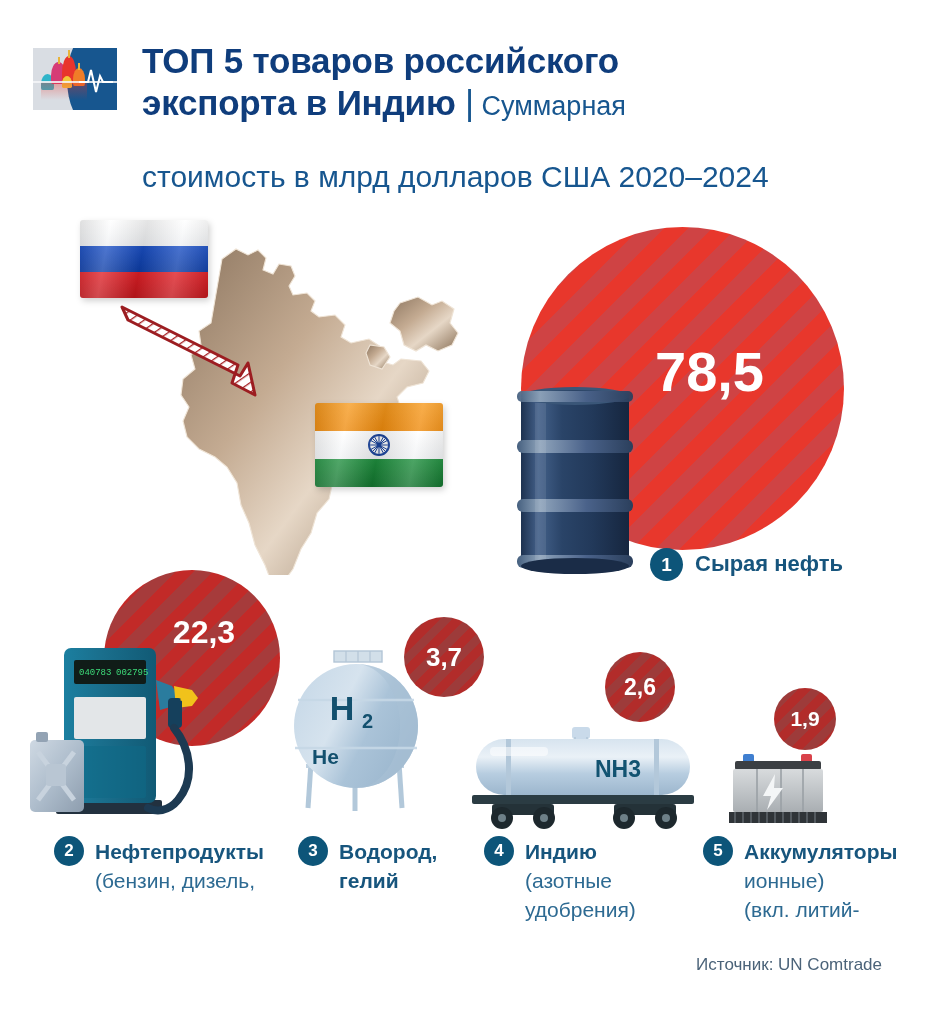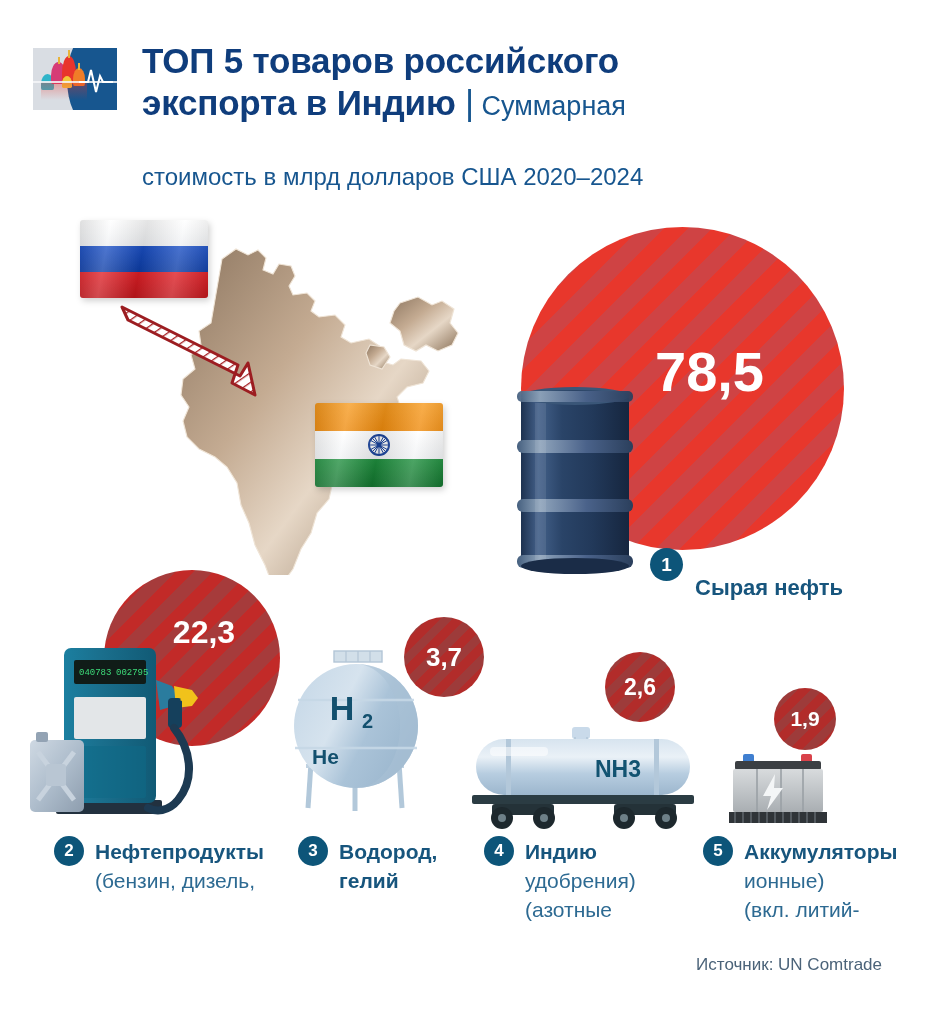--- a/index.html
+++ b/index.html
@@ -31,21 +31,21 @@
   .title{
     position:absolute;left:142px;top:36px;width:760px;
     color:#0f3d7c;
     font-size:35px;line-height:42px;font-weight:bold;
     letter-spacing:-0.2px;
   }
   .title .sub{font-weight:normal;font-size:27px;color:#17568f;letter-spacing:0;margin-top:8px;}
   .title .bar{font-weight:normal;color:#17568f;}
   .subtitle{
     position:absolute;left:142px;top:157px;width:780px;
-    color:#17568f;font-size:24px;line-height:32px;font-weight:normal;
+    color:#17568f;font-size:30px;line-height:32px;font-weight:normal;
   }
 
   
   .mapwrap{position:absolute;left:70px;top:215px;width:420px;height:360px;}
   .flag{position:absolute;filter:drop-shadow(2px 3px 3px rgba(0,0,0,.18));}
   .flag .band{position:absolute;left:0;width:100%;}
   .arrow-svg{position:absolute;left:0;top:0;}
   .map-svg{position:absolute;left:0;top:0;}
 
   
@@ -224,21 +224,21 @@
     <rect x="4" y="57" width="116" height="13" rx="6" fill="url(#ribg)"></rect>
     <rect x="4" y="116" width="116" height="13" rx="6" fill="url(#ribg)"></rect>
     <rect x="4" y="172" width="116" height="13" rx="6" fill="url(#ribg)"></rect>
     <rect x="22" y="20" width="11" height="160" fill="#ffffff" opacity=".09"></rect>
     <ellipse cx="62" cy="183" rx="54" ry="8" fill="#1a2c47"></ellipse>
   </svg>
 
   <div class="badge" style="left:650px;top:548px;width:33px;height:33px;font-size:19px;">
     <span>1</span>
   </div>
-  <div class="lab" style="left:695px;top:550px;font-size:22px;line-height:27px;margin-top:24px;">
+  <div class="lab" style="left:695px;top:550px;font-size:22px;line-height:27px;">
     <div class="main">Сырая нефть</div>
   </div>
 
   <div class="circle c-med" style="left:104px;top:570px;width:176px;height:176px;font-size:32px;">
     <span style="transform:translate(12px,-37px);margin-top:22px;">22,3</span>
   </div>
 
   <svg class="art" style="left:28px;top:640px;" width="200" height="185" viewBox="0 0 200 185">
     <defs>
       <linearGradient id="pumpg" x1="0" y1="0" x2="1" y2="0">
@@ -387,22 +387,22 @@
       <circle cx="156" cy="95" r="4"></circle>
         <circle cx="198" cy="95" r="4"></circle>
     </g>
   </svg>
 
   <div class="badge" style="left:484px;top:836px;width:30px;height:30px;font-size:17px;">
     <span>4</span>
   </div>
   <div class="lab" style="left:525px;top:837px;font-size:21px;line-height:29px;width:170px;">
     <div class="main">Индию</div>
+    <div class="paren">(азотные</div>
     <div class="paren">удобрения)</div>
-    <div class="paren">(азотные</div>
   </div>
 
   <div class="circle c-small" style="left:774px;top:688px;width:62px;height:62px;font-size:21px;">
     <span>1,9</span>
   </div>
 
   <svg class="art" style="left:723px;top:752px;" width="110" height="78" viewBox="0 0 110 78">
     <defs>
       <linearGradient id="batg" x1="0" y1="0" x2="0" y2="1">
         <stop offset="0%" stop-color="#d8dbdd"></stop>

